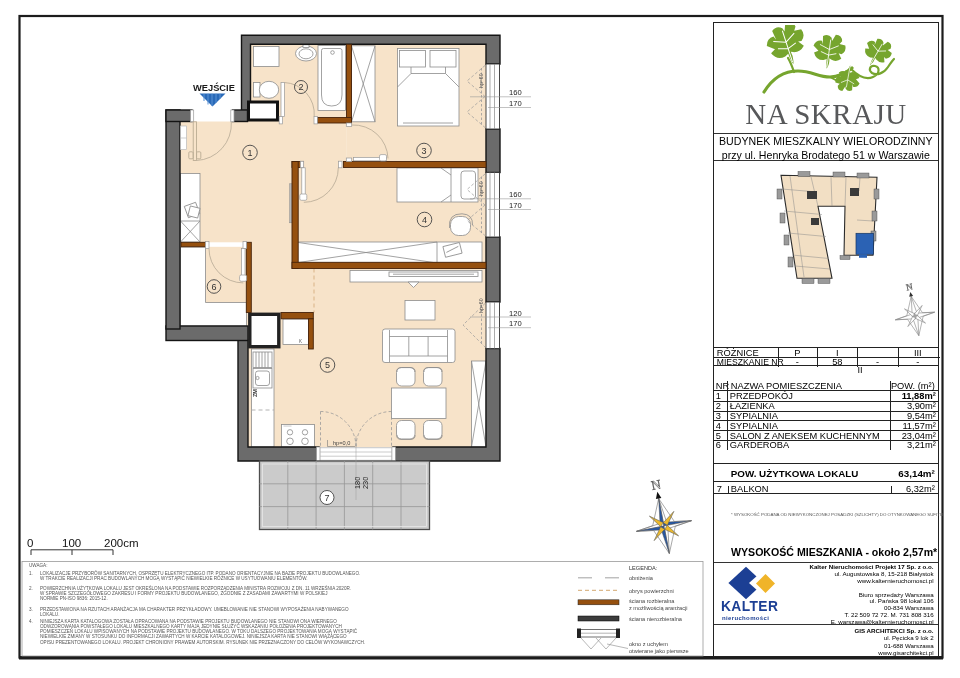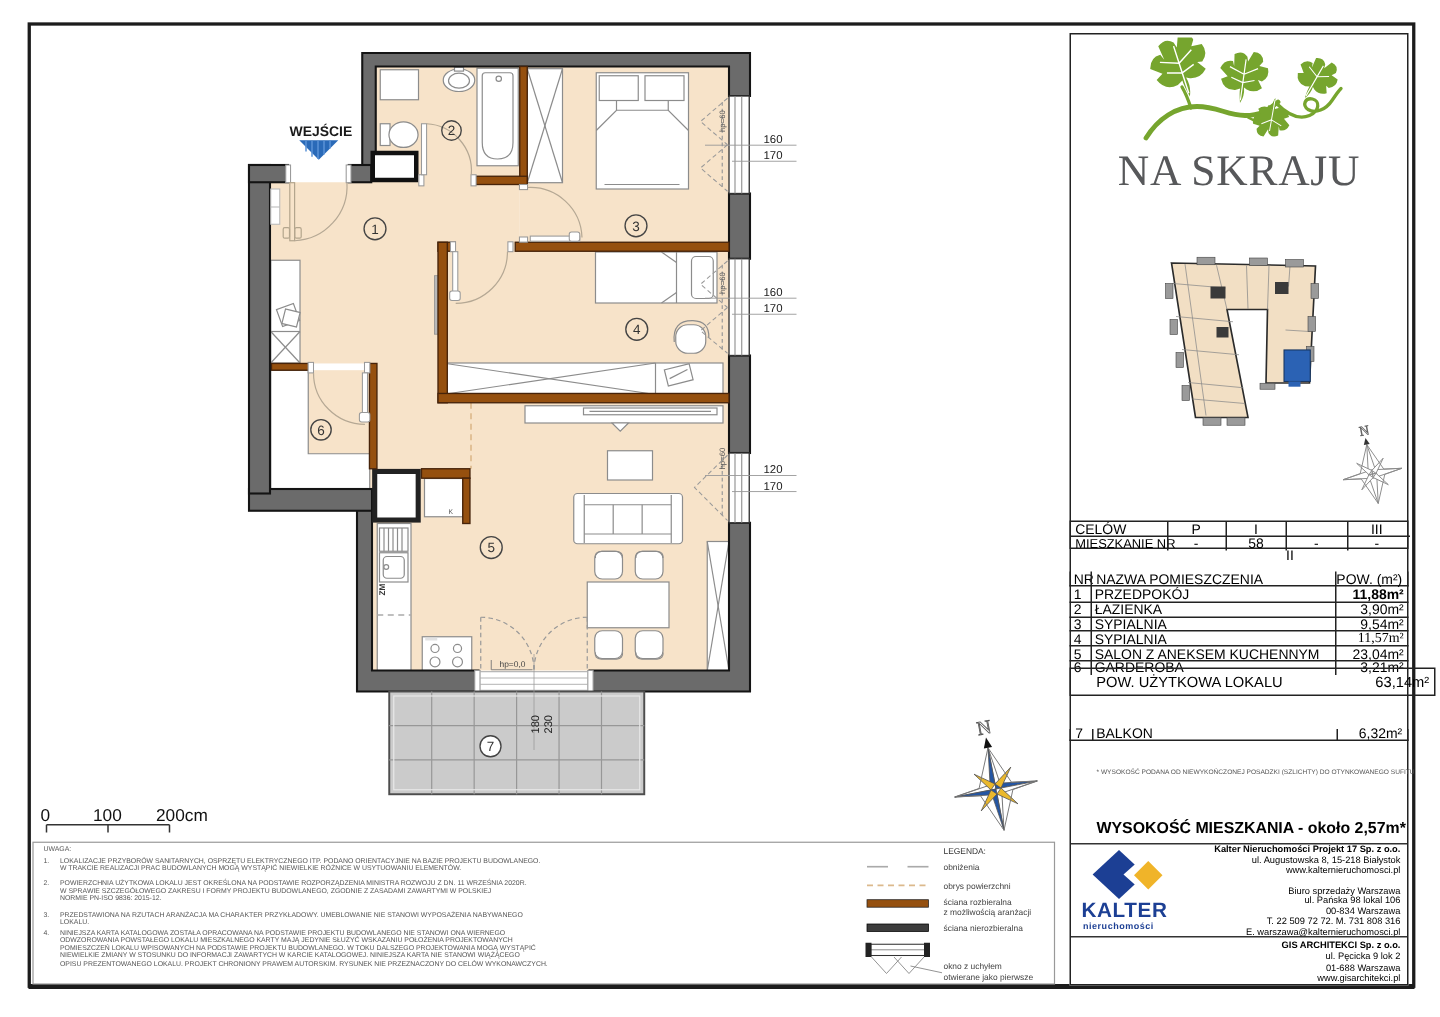--- a/index.html
+++ b/index.html
@@ -500,20 +500,21 @@
     </g>
 
     <g transform="translate(163,28) rotate(30) scale(1.05)">
       <path d="M0,13.5 Q-1.2,8 -1,5.8 L-3.5,7 Q-9.5,8 -11.8,2 L-8.5,0.2 L-13,-3.5 Q-11.5,-8.5 -6.8,-8.2 L-5.8,-5.5 L-6.5,-12 Q-2.5,-14.8 0.5,-11.5 L1.2,-9 L3.5,-14.5 Q8.5,-15 9.2,-10 L7.5,-7.5 L12.2,-7 Q14,-2.5 10,0.5 L7.8,0 L10.5,4 Q7,7.5 2.5,5.8 L1,5 Q2,9.5 0,13.5 Z" fill="#76a52e"></path>
       <path d="M0,12 L0,-10 M0,-2 L-7.5,-5 M0,-2 L6.5,-6" stroke="#fff" stroke-width="0.7" fill="none"></path>
     </g>
   </svg>
 
   <div class="abs" style="left:0;top:76px;width:224px;text-align:center;font-family:'Liberation Serif',serif;font-size:29px;color:#57585a;letter-spacing:0.5px;">NA SKRAJU</div>
 
+  <div class="abs" style="left:0;top:110.2px;width:223.6px;height:28.3px;border-top:0.9px solid #333;border-bottom:0.9px solid #333;text-align:center;font-size:10.6px;line-height:13.2px;color:#000;padding-top:1.5px;box-sizing:border-box;">BUDYNEK MIESZKALNY WIELORODZINNY<br>przy ul. Henryka Brodatego 51 w Warszawie</div>
 
   <svg class="abs" style="left:0;top:138px;" width="224" height="186" viewBox="0 0 224 186">
     <g stroke="#2b2b2b" stroke-width="1.1">
       <path d="M67,14.3 L163,16.3 L159,94.3 L130,94.3 L131,45.3 L104,45.3 L118,117.3 L83,117.3 Z" fill="#f2dfc4"></path>
     </g>
     <g stroke="#8a8a8a" stroke-width="0.5" fill="none">
       <path d="M76,15 L90,116 M104,45.3 L97,15.8 M131,45.3 L132,16 M145,30 L146,16.3 M159,60 L143,59 M158.5,78 L142,77 M117,16 L118,45 M68,28 L103,31 M70,50 L108,53.5 M74,72 L112,75.5 M78,94 L115,97.5 M81,105 L116,108"></path>
     </g>
     <g fill="#9a9a9a" stroke="#444" stroke-width="0.4">
       <rect x="84" y="10.5" width="12" height="5"></rect>
@@ -542,21 +543,21 @@
     <g transform="translate(201,155) rotate(-11)" stroke="#8a8a8a" stroke-width="0.6" fill="#fff">
       <path d="M0,-20 L2.8,0 L-2.8,0 Z M0,20 L2.8,0 L-2.8,0 Z M-20,0 L0,2.8 L0,-2.8 Z M20,0 L0,2.8 L0,-2.8 Z"></path>
       <path d="M-9,-9 L0,-2.4 L-2.4,0 Z M9,-9 L0,-2.4 L2.4,0 Z M9,9 L0,2.4 L2.4,0 Z M-9,9 L0,2.4 L-2.4,0 Z"></path>
       <path d="M0,-20 L8,-1.8 L20,0 L8,1.8 L0,20 L-8,1.8 L-20,0 L-8,-1.8 Z" fill="none"></path>
       <path d="M-2,-20 L0,-24.5 L2,-20 Z" fill="#333" stroke="none"></path>
       <text x="0" y="-26.5" font-size="9" font-family="Liberation Serif, serif" text-anchor="middle" fill="#fff" stroke="#666" stroke-width="0.5">N</text>
     </g>
   </svg>
 
   <div class="abs" style="left:-1.2px;top:324.1px;width:226px;height:19px;border:1px solid #222;box-sizing:border-box;font-size:9.3px;line-height:8px;">
-    <div class="abs" style="left:3px;top:1px;">CELÓW</div>
+    <div class="abs" style="left:3px;top:1px;">RÓŻNICE</div>
     <div class="abs" style="left:3px;top:10.6px;font-size:8.6px;">MIESZKANIE NR</div>
     <div class="abs" style="left:63.7px;top:0;width:0.9px;height:19px;background:#222;"></div>
     <div class="abs" style="left:103.5px;top:0;width:0.9px;height:19px;background:#222;"></div>
     <div class="abs" style="left:143.6px;top:0;width:0.9px;height:19px;background:#222;"></div>
     <div class="abs" style="left:184px;top:0;width:0.9px;height:19px;background:#222;"></div>
     <div class="abs" style="left:0;top:9px;width:226px;height:0.9px;background:#222;"></div>
     <div class="abs" style="left:63.7px;top:1px;width:39.8px;text-align:center;">P</div>
     <div class="abs" style="left:103.5px;top:1px;width:40.1px;text-align:center;">I</div>
     <div class="abs" style="left:143.6px;top:18px;width:40.4px;text-align:left;">II</div>
     <div class="abs" style="left:184px;top:1px;width:40px;text-align:center;">III</div>
@@ -585,33 +586,33 @@
         <span class="abs" style="right:3px;top:0.4px;">3,90m²</span>
       </div>
     <div class="abs" style="left:0;top:42.3px;width:226px;height:9.7px;border-top:0.8px solid #222;">
         <span class="abs" style="left:3px;top:0.4px;">3</span>
         <span class="abs" style="left:17px;top:0.4px;">SYPIALNIA</span>
         <span class="abs" style="right:3px;top:0.4px;">9,54m²</span>
       </div>
     <div class="abs" style="left:0;top:52px;width:226px;height:9.7px;border-top:0.8px solid #222;">
         <span class="abs" style="left:3px;top:0.4px;">4</span>
         <span class="abs" style="left:17px;top:0.4px;">SYPIALNIA</span>
-        <span class="abs" style="right:3px;top:0.4px;font-family:Liberation Serif, serif;">11,57m²</span>
+        <span class="abs" style="right:3px;top:0.4px;">11,57m²</span>
       </div>
     <div class="abs" style="left:0;top:61.7px;width:226px;height:9.7px;border-top:0.8px solid #222;">
         <span class="abs" style="left:3px;top:0.4px;">5</span>
         <span class="abs" style="left:17px;top:0.4px;">SALON Z ANEKSEM KUCHENNYM</span>
         <span class="abs" style="right:3px;top:0.4px;">23,04m²</span>
       </div>
     <div class="abs" style="left:0;top:71.4px;width:226px;height:9.7px;border-top:0.8px solid #222;">
         <span class="abs" style="left:3px;top:0.4px;">6</span>
         <span class="abs" style="left:17px;top:0.4px;">GARDEROBA</span>
         <span class="abs" style="right:3px;top:0.4px;">3,21m²</span>
       </div>
-    <div class="abs" style="left:0;top:77px;width:244px;height:18.2px;border:1px solid #222;border-top:0.8px solid #222;box-sizing:border-box;font-weight:normal;font-size:9.8px;">
+    <div class="abs" style="left:0;top:95px;width:226px;height:18.2px;border:1px solid #222;border-top:0.8px solid #222;box-sizing:border-box;font-weight:bold;font-size:9.8px;">
         <span class="abs" style="left:17px;top:4.5px;">POW. UŻYTKOWA LOKALU</span>
         <span class="abs" style="right:3px;top:4.5px;">63,14m²</span>
       </div>
     <div class="abs" style="left:0;top:117.3px;width:226px;height:8.5px;border:1px solid #222;border-top:none;box-sizing:border-box;">
         <span class="abs" style="left:3px;top:-0.5px;">7</span>
         <span class="abs" style="left:17px;top:-0.5px;">BALKON</span>
         <span class="abs" style="right:3px;top:-0.5px;margin-left:16px;">6,32m²</span>
       <div class="abs" style="left:14.1px;top:0;width:0.8px;height:8.5px;background:#222;"></div>
       <div class="abs" style="left:176.7px;top:0;width:0.8px;height:8.5px;background:#222;"></div>
     </div>

